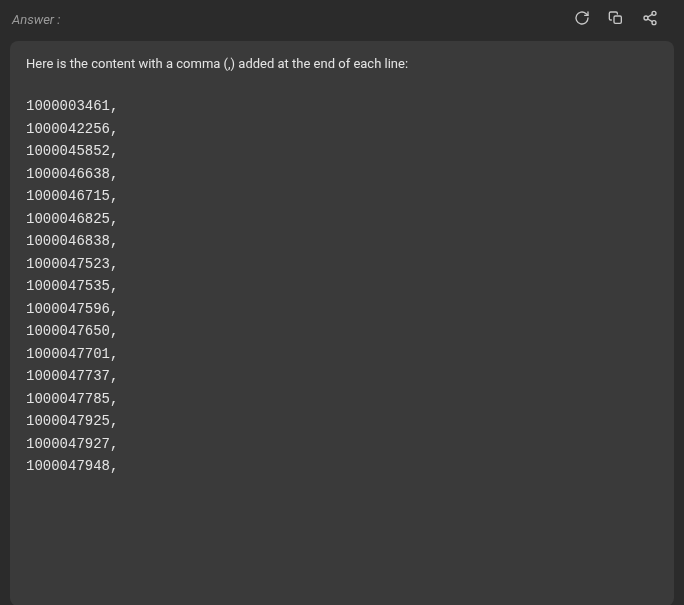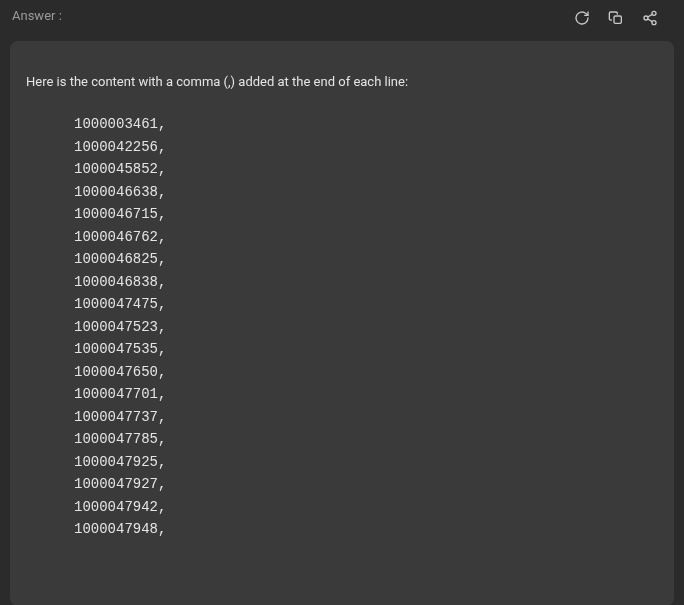--- a/index.html
+++ b/index.html
@@ -10,21 +10,23 @@
     body {
       background: #2b2b2b;
       font-family: -apple-system, BlinkMacSystemFont, "Segoe UI", Roboto, sans-serif;
       width: 684px;
       height: 605px;
       overflow: hidden;
     }
     .header {
       display: flex;
       justify-content: space-between;
+      align-items: center;
       padding: 8px 24px 6px 12px;
+      font-style: italic;
     }
     .header-label {
       color: #9a9a9a;
       font-size: 13px;
       font-weight: 400;
     }
     .header-actions {
       display: flex;
       gap: 14px;
       align-items: center;
@@ -40,39 +42,38 @@
       color: #c8c8c8;
     }
     .icon-btn svg {
       width: 16px;
       height: 16px;
     }
     .content-box {
       margin: 4px 10px 0 10px;
       background: #3a3a3a;
       border-radius: 8px;
-      padding: 32px 16px 16px 16px;
+      padding: 14px 16px 16px 16px;
       height: 565px;
       overflow: hidden;
     }
     .intro-text {
       color: #e4e4e4;
       font-size: 13px;
       line-height: 1.4;
       margin-bottom: 22px;
     }
     .number-list {
       font-family: "Consolas", "Monaco", "Courier New", monospace;
       font-size: 14px;
       color: #e4e4e4;
     }
     .number-line {
       line-height: 22.5px;
       white-space: nowrap;
-      margin-left: 48px;
     }
   </style>
 </head>
 <body>
 
 <div class="header">
   <span class="header-label">Answer :</span>
   <div class="header-actions">
     <button class="icon-btn">
       <span>
@@ -105,28 +106,26 @@
 </div>
 
 <div class="content-box">
   <div class="intro-text">Here is the content with a comma (,) added at the end of each line:</div>
   <div class="number-list">
       <div class="number-line">1000003461,</div>
       <div class="number-line">1000042256,</div>
       <div class="number-line">1000045852,</div>
       <div class="number-line">1000046638,</div>
       <div class="number-line">1000046715,</div>
-      <div class="number-line">1000046762,</div>
       <div class="number-line">1000046825,</div>
       <div class="number-line">1000046838,</div>
-      <div class="number-line">1000047475,</div>
       <div class="number-line">1000047523,</div>
       <div class="number-line">1000047535,</div>
+      <div class="number-line">1000047596,</div>
       <div class="number-line">1000047650,</div>
       <div class="number-line">1000047701,</div>
       <div class="number-line">1000047737,</div>
       <div class="number-line">1000047785,</div>
       <div class="number-line">1000047925,</div>
       <div class="number-line">1000047927,</div>
-      <div class="number-line">1000047942,</div>
       <div class="number-line">1000047948,</div>
     </div>
 </div>
 
 </body></html>

